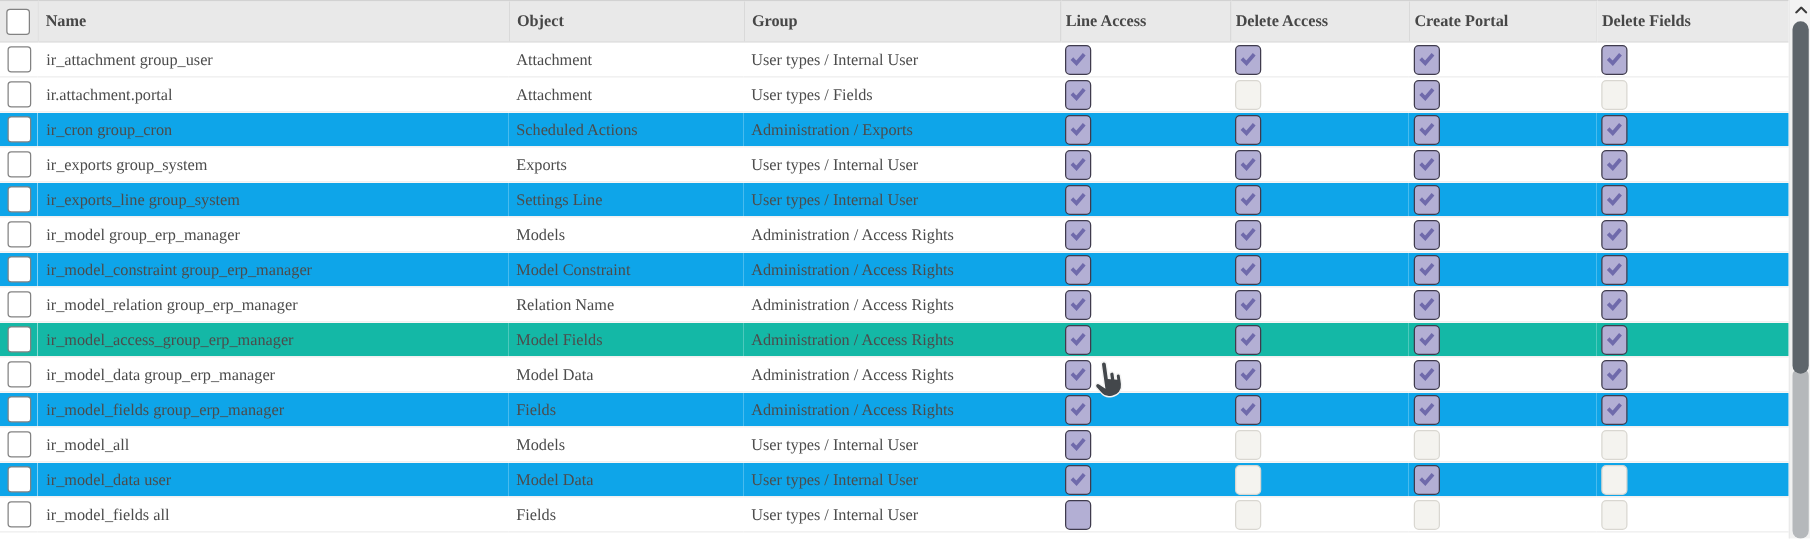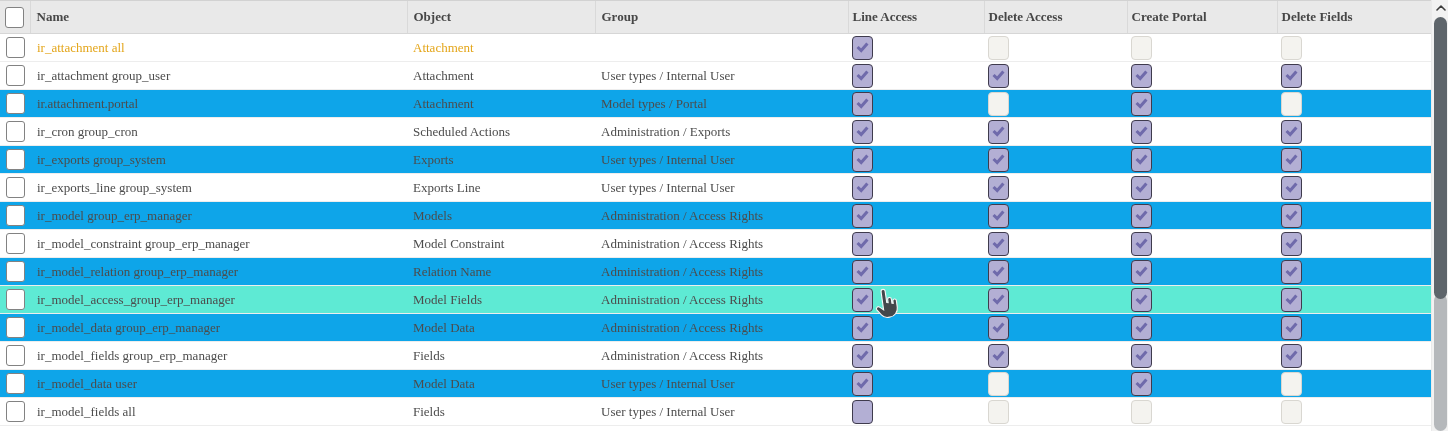--- a/index.html
+++ b/index.html
@@ -28,21 +28,21 @@
   thead th.sel-col { border-left:none; }
   thead th.acc-col { padding-left:4px; }
 
   tbody td {
     height:28px; padding:0 0 0 6px; border-bottom:1px solid #ededed;
     white-space:nowrap; overflow:hidden; vertical-align:middle;
   }
   tbody td.name-col { padding-left:7px; }
   tbody td.acc-col  { padding-left:4px; }
   tbody tr:nth-child(2n+3) { background:#0ea5e9; }
-  tbody tr.hovered  { background:#5eead4; }
+  tbody tr.hovered  { background:#14b8a6; }
   tbody tr.modified { color:#e4a61b; }
 
   td.sel-col, th.sel-col { padding:0; text-align:center; }
   .selbox {
     display:inline-block; width:19px; height:21px; background:#fff;
     border:1px solid #828282; border-radius:3px; vertical-align:middle;
   }
   .acc {
     display:inline-flex; align-items:center; justify-content:center;
     width:21px; height:24px; border-radius:4px; vertical-align:middle;
@@ -86,34 +86,20 @@
         <th>Name</th>
         <th>Object</th>
         <th>Group</th>
         <th class="acc-col">Line Access</th>
         <th class="acc-col">Delete Access</th>
         <th class="acc-col">Create Portal</th>
         <th class="acc-col">Delete Fields</th>
       </tr>
     </thead>
     <tbody id="tbody">
-        <tr class="modified">
-          <td class="sel-col"><span class="selbox"></span></td>
-          <td class="name-col">ir_attachment all</td>
-          <td>Attachment</td>
-          <td></td>
-          <td class="acc-col"><span class="acc on">
-              <svg width="13" height="13" viewBox="0 0 13 13">
-                <path d="M2.6 7 L5.2 9.6 L10.4 3.6" stroke="#6f6aab" stroke-width="3" fill="none" stroke-linecap="square"></path>
-              </svg>
-            </span></td>
-          <td class="acc-col"><span class="acc off"></span></td>
-          <td class="acc-col"><span class="acc off"></span></td>
-          <td class="acc-col"><span class="acc off"></span></td>
-        </tr>
         <tr>
           <td class="sel-col"><span class="selbox"></span></td>
           <td class="name-col">ir_attachment group_user</td>
           <td>Attachment</td>
           <td>User types / Internal User</td>
           <td class="acc-col"><span class="acc on">
               <svg width="13" height="13" viewBox="0 0 13 13">
                 <path d="M2.6 7 L5.2 9.6 L10.4 3.6" stroke="#6f6aab" stroke-width="3" fill="none" stroke-linecap="square"></path>
               </svg>
             </span></td>
@@ -130,21 +116,21 @@
           <td class="acc-col"><span class="acc on">
               <svg width="13" height="13" viewBox="0 0 13 13">
                 <path d="M2.6 7 L5.2 9.6 L10.4 3.6" stroke="#6f6aab" stroke-width="3" fill="none" stroke-linecap="square"></path>
               </svg>
             </span></td>
         </tr>
         <tr>
           <td class="sel-col"><span class="selbox"></span></td>
           <td class="name-col">ir.attachment.portal</td>
           <td>Attachment</td>
-          <td>Model types / Portal</td>
+          <td>User types / Fields</td>
           <td class="acc-col"><span class="acc on">
               <svg width="13" height="13" viewBox="0 0 13 13">
                 <path d="M2.6 7 L5.2 9.6 L10.4 3.6" stroke="#6f6aab" stroke-width="3" fill="none" stroke-linecap="square"></path>
               </svg>
             </span></td>
           <td class="acc-col"><span class="acc off"></span></td>
           <td class="acc-col"><span class="acc on">
               <svg width="13" height="13" viewBox="0 0 13 13">
                 <path d="M2.6 7 L5.2 9.6 L10.4 3.6" stroke="#6f6aab" stroke-width="3" fill="none" stroke-linecap="square"></path>
               </svg>
@@ -199,21 +185,21 @@
             </span></td>
           <td class="acc-col"><span class="acc on">
               <svg width="13" height="13" viewBox="0 0 13 13">
                 <path d="M2.6 7 L5.2 9.6 L10.4 3.6" stroke="#6f6aab" stroke-width="3" fill="none" stroke-linecap="square"></path>
               </svg>
             </span></td>
         </tr>
         <tr>
           <td class="sel-col"><span class="selbox"></span></td>
           <td class="name-col">ir_exports_line group_system</td>
-          <td>Exports Line</td>
+          <td>Settings Line</td>
           <td>User types / Internal User</td>
           <td class="acc-col"><span class="acc on">
               <svg width="13" height="13" viewBox="0 0 13 13">
                 <path d="M2.6 7 L5.2 9.6 L10.4 3.6" stroke="#6f6aab" stroke-width="3" fill="none" stroke-linecap="square"></path>
               </svg>
             </span></td>
           <td class="acc-col"><span class="acc on">
               <svg width="13" height="13" viewBox="0 0 13 13">
                 <path d="M2.6 7 L5.2 9.6 L10.4 3.6" stroke="#6f6aab" stroke-width="3" fill="none" stroke-linecap="square"></path>
               </svg>
@@ -377,20 +363,34 @@
           <td class="acc-col"><span class="acc on">
               <svg width="13" height="13" viewBox="0 0 13 13">
                 <path d="M2.6 7 L5.2 9.6 L10.4 3.6" stroke="#6f6aab" stroke-width="3" fill="none" stroke-linecap="square"></path>
               </svg>
             </span></td>
           <td class="acc-col"><span class="acc on">
               <svg width="13" height="13" viewBox="0 0 13 13">
                 <path d="M2.6 7 L5.2 9.6 L10.4 3.6" stroke="#6f6aab" stroke-width="3" fill="none" stroke-linecap="square"></path>
               </svg>
             </span></td>
+        </tr>
+        <tr>
+          <td class="sel-col"><span class="selbox"></span></td>
+          <td class="name-col">ir_model_all</td>
+          <td>Models</td>
+          <td>User types / Internal User</td>
+          <td class="acc-col"><span class="acc on">
+              <svg width="13" height="13" viewBox="0 0 13 13">
+                <path d="M2.6 7 L5.2 9.6 L10.4 3.6" stroke="#6f6aab" stroke-width="3" fill="none" stroke-linecap="square"></path>
+              </svg>
+            </span></td>
+          <td class="acc-col"><span class="acc off"></span></td>
+          <td class="acc-col"><span class="acc off"></span></td>
+          <td class="acc-col"><span class="acc off"></span></td>
         </tr>
         <tr>
           <td class="sel-col"><span class="selbox"></span></td>
           <td class="name-col">ir_model_data user</td>
           <td>Model Data</td>
           <td>User types / Internal User</td>
           <td class="acc-col"><span class="acc on">
               <svg width="13" height="13" viewBox="0 0 13 13">
                 <path d="M2.6 7 L5.2 9.6 L10.4 3.6" stroke="#6f6aab" stroke-width="3" fill="none" stroke-linecap="square"></path>
               </svg>

